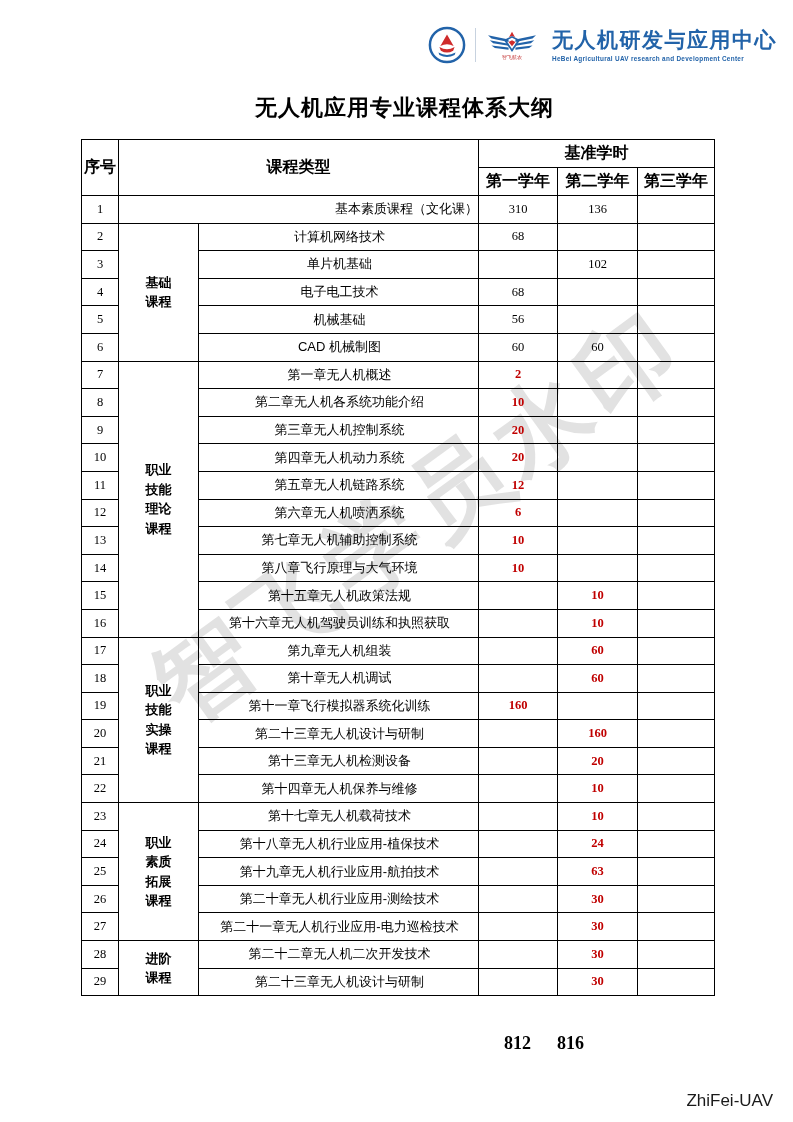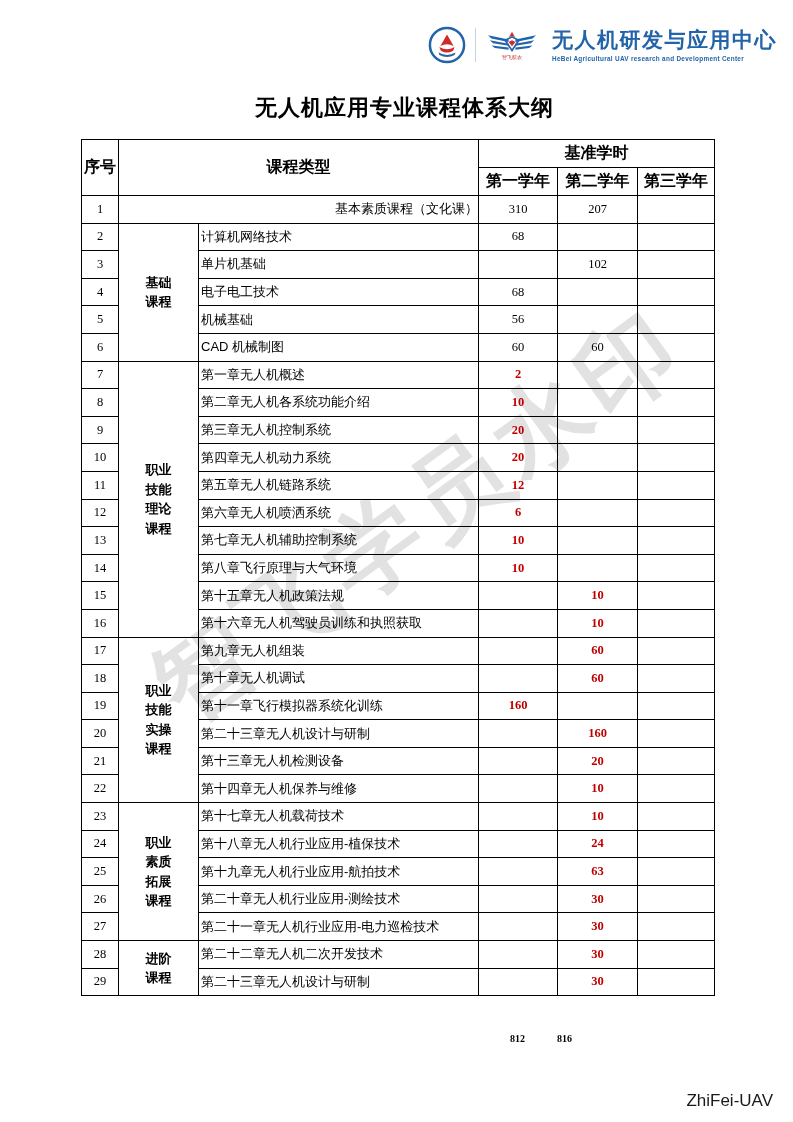--- a/index.html
+++ b/index.html
@@ -38,28 +38,28 @@
   }
 
   
   .tbl-wrap { position:absolute; left:81px; top:139px; z-index:1; }
   table { border-collapse:collapse; table-layout:fixed; width:633px; background:transparent; }
   th, td { border:1px solid #000; padding:0; overflow:hidden; vertical-align:middle; }
   th { font-size:16px; font-weight:bold; height:28px; text-align:center; }
   td { height:27.6px; font-size:13px; }
   td.seq { text-align:center; font-family:"Liberation Serif", serif; font-size:12.5px; }
   td.group { text-align:center; font-weight:bold; white-space:pre-line; line-height:1.5; font-size:13px; }
-  td.course { text-align:left; padding-left:2px; }
+  td.course { text-align:center; padding-left:2px; }
   td.course.center { text-align:right; }
   td.hrs { text-align:center; font-family:"Liberation Serif", serif; font-size:12.5px; }
   td.red { color:#c00000; font-weight:bold; }
 
   
   .totals { position:absolute; left:81px; top:1033px; width:633px; height:20px;
-            font-family:"Liberation Serif", serif; font-weight:bold; font-size:10px; z-index:1; }
+            font-family:"Liberation Serif", serif; font-weight:bold; font-size:18px; z-index:1; }
   .totals .t1 { position:absolute; left:397px; width:79px; text-align:center; }
   .totals .t2 { position:absolute; left:476px; width:80px; text-align:left; }
 
   
   .footer { position:absolute; top:1091px; right:20px; font-size:17px; color:#1a1a1a;margin-left:32px; }
 </style>
 </head>
 <body>
 
 <div id="page">
@@ -115,21 +115,21 @@
       <tr>
         <th>第一学年</th>
         <th>第二学年</th>
         <th>第三学年</th>
       </tr>
 
       <tr>
         <td class="seq">1</td>
         <td class="course center" colspan="2">基本素质课程（文化课）</td>
         <td class="hrs">310</td>
-        <td class="hrs">207</td>
+        <td class="hrs">136</td>
         <td class="hrs"></td>
       </tr>
 
       <tr>
         <td class="seq">2</td>
         <td class="group" rowspan="5">基础
 课程</td>
         <td class="course">计算机网络技术</td>
         <td class="hrs">68</td>
         <td class="hrs"></td>

